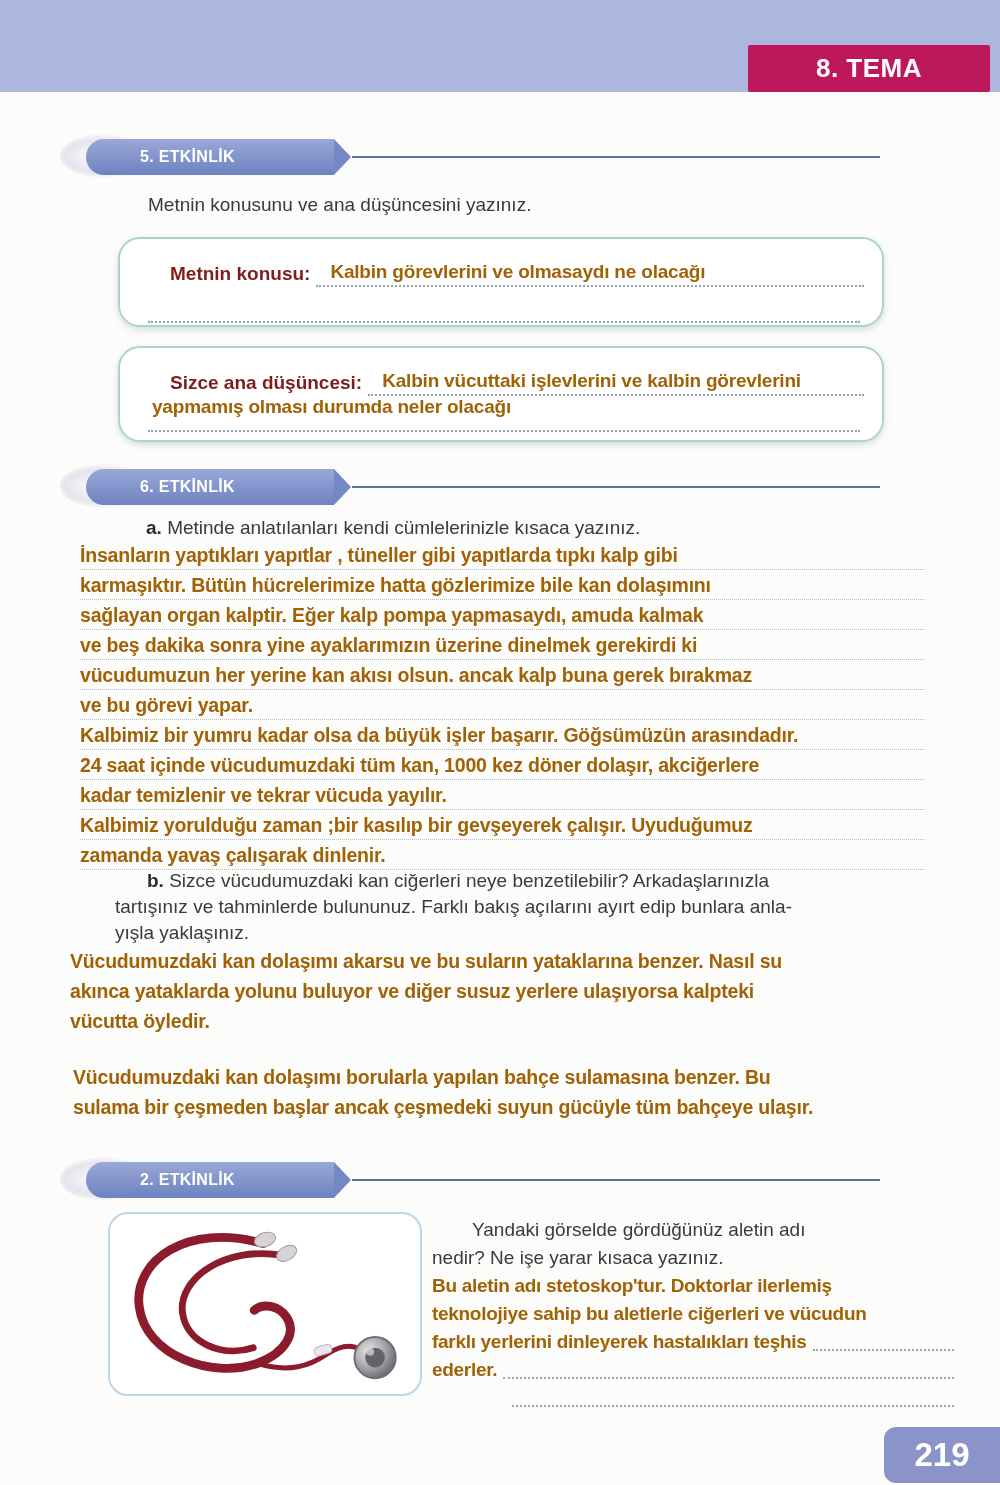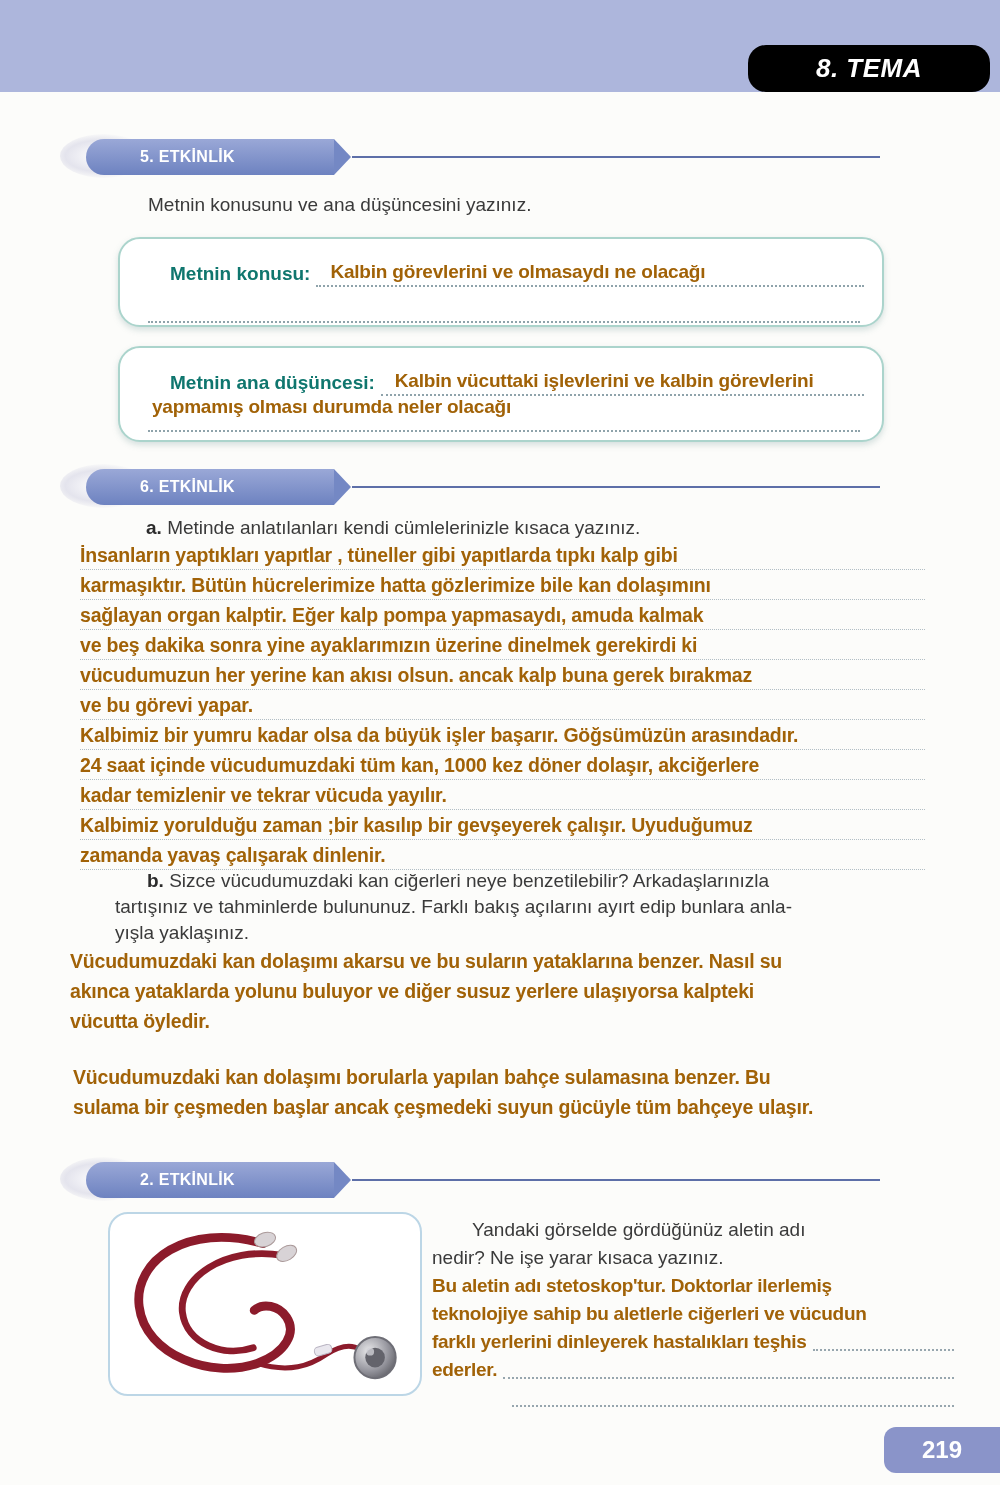--- a/index.html
+++ b/index.html
@@ -6,23 +6,23 @@
   .page {
     position:relative; width:1000px; height:1485px; margin:0 auto;
     background:#fcfcfa; overflow:hidden;
     font-family:"Liberation Sans", sans-serif; color:#3a3a3a;
   }
 
   
   .top-band { position:absolute; top:0; left:0; width:1000px; height:92px; background:#adb6dc; }
   .tema-box {
     position:absolute; left:748px; top:45px; width:242px; height:47px;
-    background:#000000; border-radius:18px;
+    background:#be185d; border-radius:2px;
     display:flex; align-items:center; justify-content:center;
-    color:#fff; font-size:26px; font-weight:bold; letter-spacing:.5px;font-style:italic;
+    color:#fff; font-size:26px; font-weight:bold; letter-spacing:.5px;
   }
 
   
   .cloud {
     position:absolute; width:88px; height:44px; border-radius:50%;
     background:radial-gradient(ellipse at 45% 50%, #ffffff 0%, #e4e4ed 50%, rgba(228,228,237,0) 74%);
     z-index:0;
   }
   .badge {
     position:absolute; left:86px; width:248px; height:36px; z-index:1;
@@ -44,21 +44,21 @@
   .red   { color:#a16207; font-weight:bold; }
 
   
   .answer-box {
     position:absolute; left:118px; width:766px; box-sizing:border-box;
     background:#fff; border:2px solid #abd4cc; border-radius:22px;
     box-shadow:0 3px 6px rgba(110,150,150,.28);
     padding:12px 18px 12px 24px;
   }
   .box-row { display:flex; align-items:flex-end; height:36px; }
-  .box-label { font-weight:bold; font-size:19px; color:#0f766e; white-space:nowrap; padding:0 0 2px 26px; }
+  .box-label { font-weight:bold; font-size:19px; color:#7f1d1d; white-space:nowrap; padding:0 0 2px 26px; }
   .dotfill {
     flex:1; border-bottom:2px dotted #8fa3ab; margin-left:6px;
     display:flex; align-items:flex-end;
   }
   .dotfill .red { font-size:19px; letter-spacing:-.2px; white-space:nowrap; padding:0 4px 2px 14px; }
   .full-dots { border-bottom:2px dotted #8fa3ab; height:34px; margin:0 4px; }
   .full-dots .red { font-size:19px; letter-spacing:-.2px; white-space:nowrap; padding:0 4px 2px 4px; display:inline-block; }
 
   
   .hw { position:absolute; font-size:19.5px; line-height:30px; letter-spacing:-.2px; }
@@ -72,24 +72,24 @@
     display:flex; align-items:center; justify-content:center; box-sizing:border-box;
   }
   .a7 { position:absolute; left:432px; top:1216px; width:522px; font-size:19px; line-height:28px; }
   .a7-row { display:flex; align-items:flex-end; height:28px; }
   .a7 .red { font-size:19px; letter-spacing:-.3px; white-space:nowrap; }
   .tail-dots { flex:1; border-bottom:2px dotted #97a6ae; margin:0 0 5px 6px; }
   .indent1 { text-indent:40px; }
 
   
   .page-num {
-    position:absolute; right:0; top:1427px; width:116px; height:46px;
+    position:absolute; right:0; top:1427px; width:116px; height:56px;
     background:#8a94c9; border-radius:12px 0 0 12px;
     display:flex; align-items:center; justify-content:center;
-    color:#fff; font-size:24px; font-weight:bold;
+    color:#fff; font-size:33px; font-weight:bold;
   }
 </style>
 </head>
 <body>
 
 <div class="page">
 
   <div class="top-band"></div>
   <div class="tema-box">
     <span>8. TEMA</span>
@@ -108,21 +108,21 @@
       <span class="box-label">Metnin konusu:</span>
       <span class="dotfill">
         <span class="red">Kalbin görevlerini ve olmasaydı ne olacağı</span>
       </span>
     </div>
     <div class="full-dots"></div>
   </div>
 
   <div class="answer-box" style="top:346px; height:96px;">
     <div class="box-row">
-      <span class="box-label">Metnin ana düşüncesi:</span>
+      <span class="box-label">Sizce ana düşüncesi:</span>
       <span class="dotfill">
         <span class="red">Kalbin vücuttaki işlevlerini ve kalbin görevlerini</span>
       </span>
     </div>
     <div class="full-dots">
       <span class="red">yapmamış olması durumda neler olacağı</span>
     </div>
   </div>
 
   <div class="cloud" style="left:60px; top:464px;"></div>

